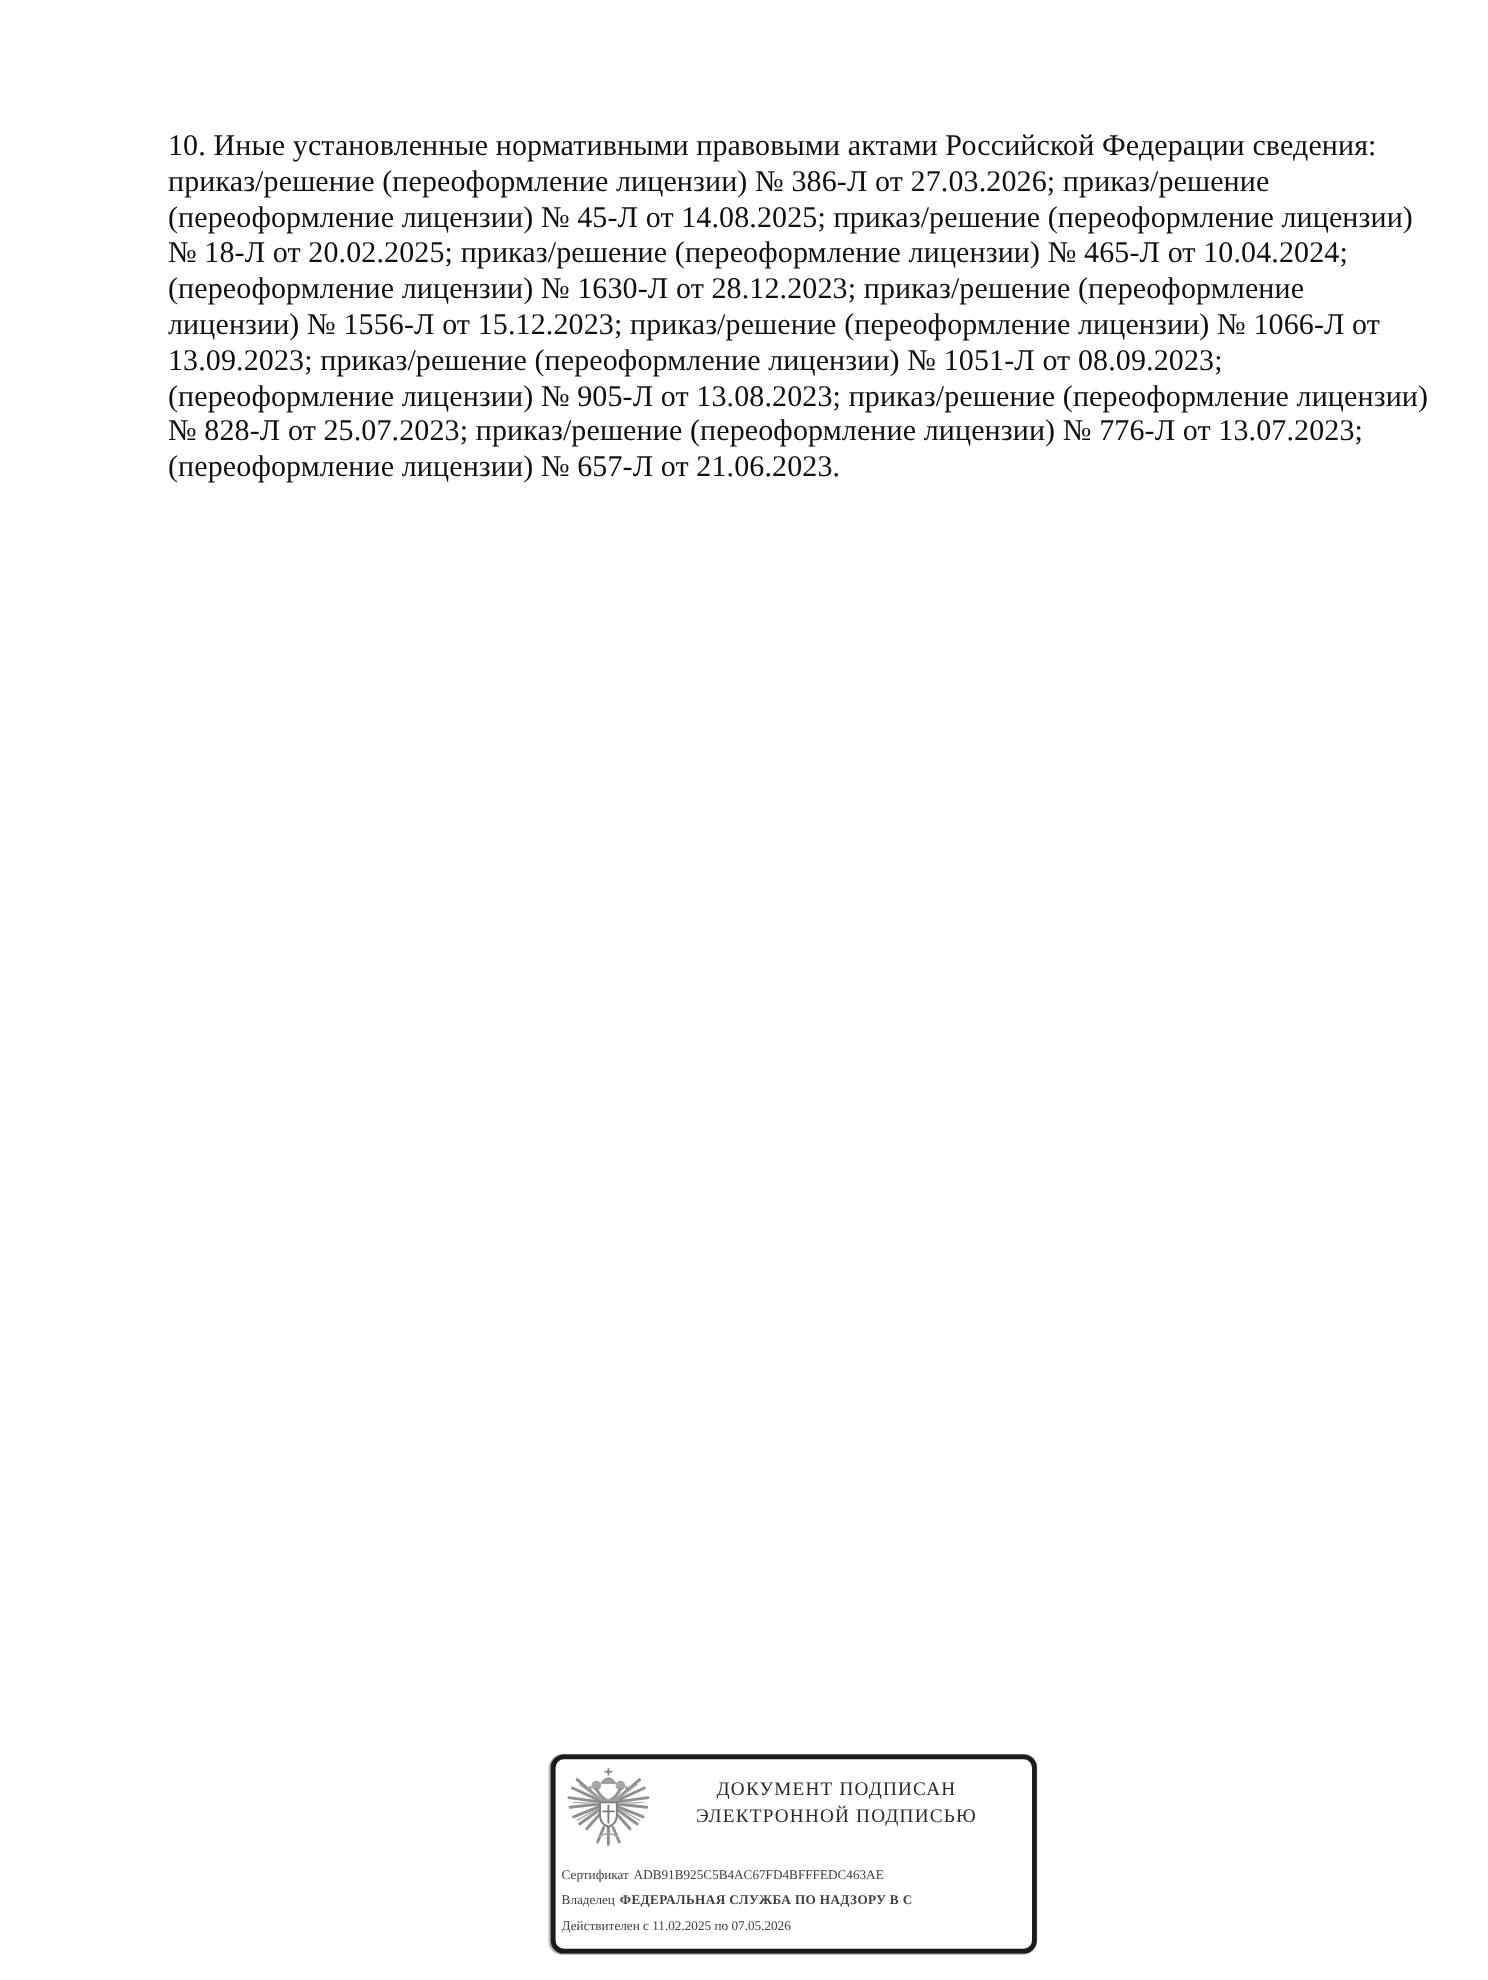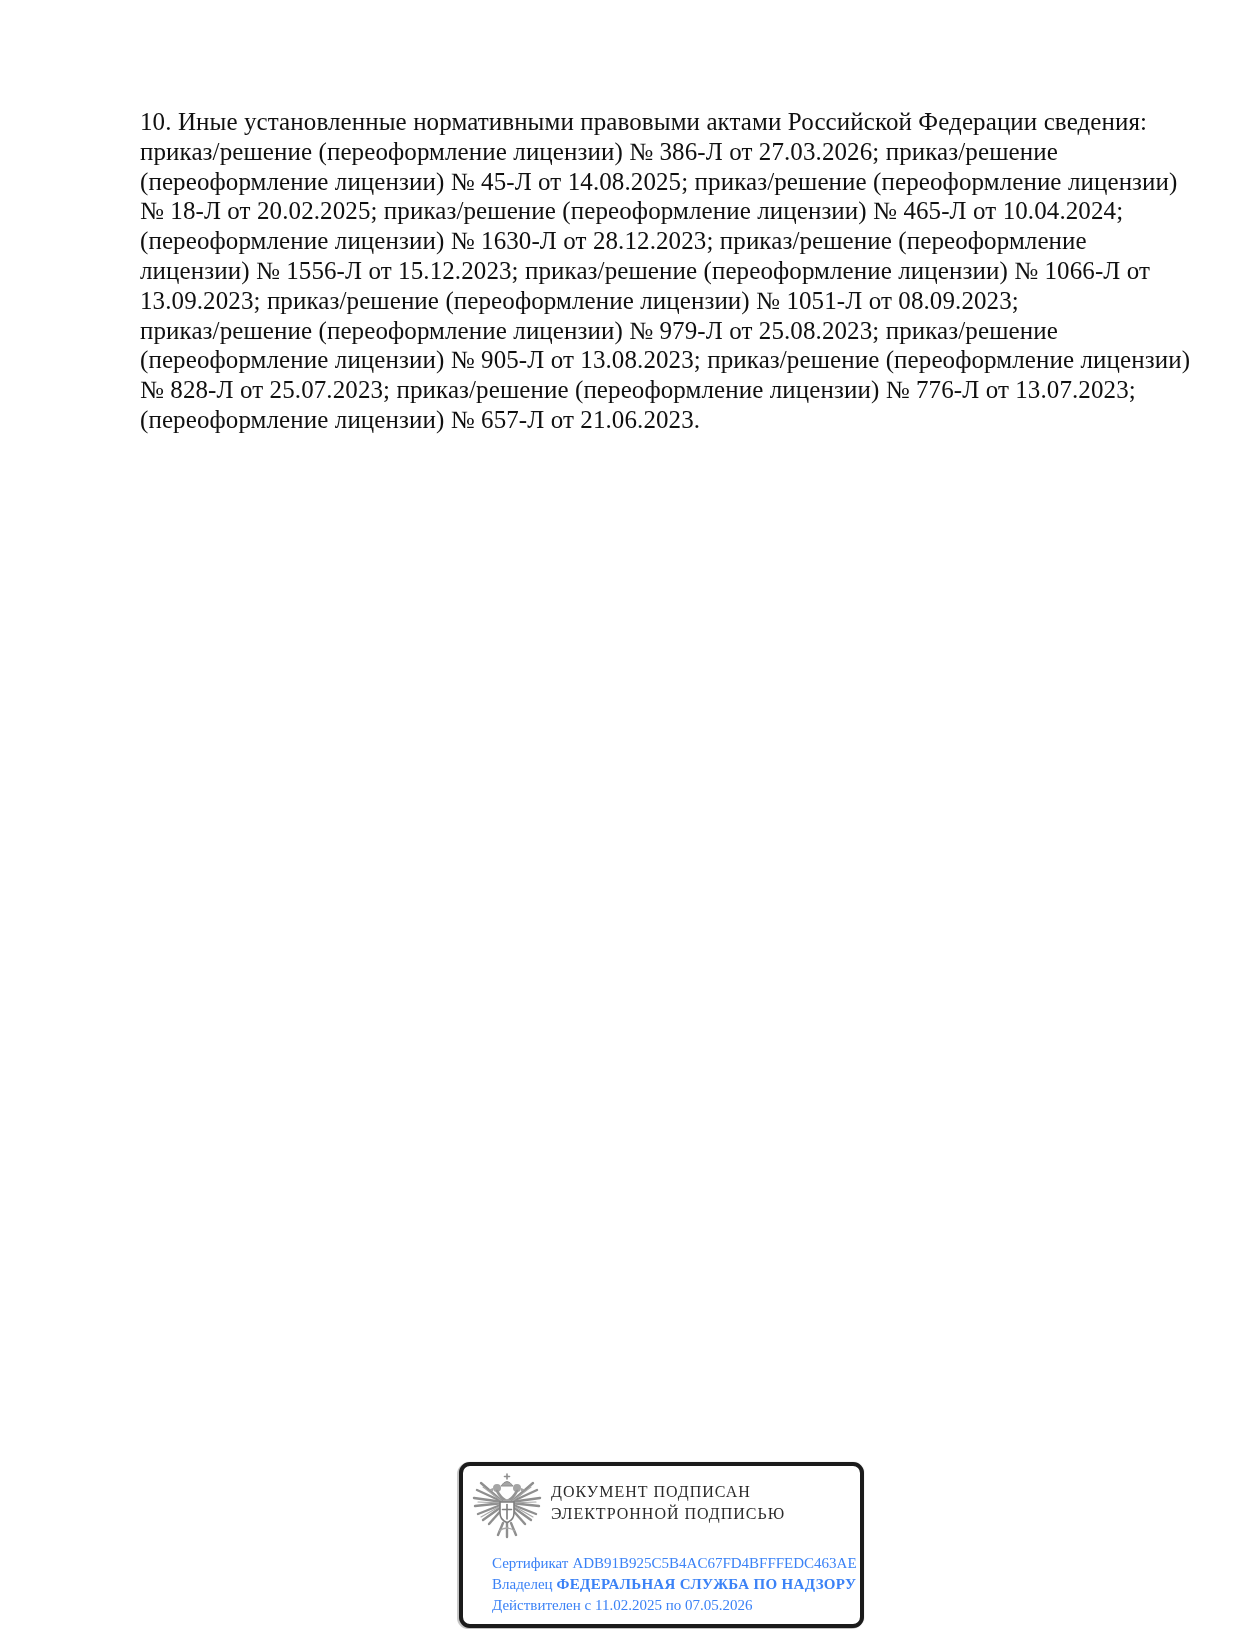--- a/index.html
+++ b/index.html
@@ -21,45 +21,44 @@
   
   .stamp{
     position:absolute;left:459px;top:1462px;width:405px;height:166px;
     box-sizing:border-box;border:4px solid #1b1b1b;border-radius:11px;
     background:#ffffff;
     box-shadow:-2px 1px 0 rgba(110,110,110,0.38), 0 0 1px rgba(60,60,60,0.5);
   }
   .stamp-emblem{position:absolute;left:6px;top:7px;width:76px;height:70px;}
   .stamp-title{
     position:absolute;left:88px;top:15px;width:292px;
-    text-align:left;font-size:16px;line-height:21.5px;
+    text-align:center;font-size:16px;line-height:21.5px;
     letter-spacing:1px;color:#2a2a2a;white-space:nowrap;
   }
   .stamp-info{
     position:absolute;left:5px;top:87px;right:2px;
-    font-size:15px;line-height:20.8px;color:#3b82f6;
-    white-space:nowrap;overflow:hidden;margin-left:24px;
+    font-size:11px;line-height:20.8px;color:#404040;
+    white-space:nowrap;overflow:hidden;
   }
   .stamp-info .lbl{margin-right:4px;}
   .stamp-info .owner-val{font-weight:bold;letter-spacing:0.3px;}
 </style>
 </head>
 <body>
 
 <div class="page">
 
   <div class="doc-text" id="para-item10">
     <div class="tline">10. Иные установленные нормативными правовыми актами Российской Федерации сведения:</div>
     <div class="tline">приказ/решение (переоформление лицензии) № 386-Л от 27.03.2026; приказ/решение</div>
     <div class="tline">(переоформление лицензии) № 45-Л от 14.08.2025; приказ/решение (переоформление лицензии)</div>
     <div class="tline">№ 18-Л от 20.02.2025; приказ/решение (переоформление лицензии) № 465-Л от 10.04.2024;</div>
     <div class="tline">(переоформление лицензии) № 1630-Л от 28.12.2023; приказ/решение (переоформление</div>
     <div class="tline">лицензии) № 1556-Л от 15.12.2023; приказ/решение (переоформление лицензии) № 1066-Л от</div>
     <div class="tline">13.09.2023; приказ/решение (переоформление лицензии) № 1051-Л от 08.09.2023;</div>
-    <div class="tline">приказ/решение (переоформление лицензии) № 979-Л от 25.08.2023; приказ/решение</div>
     <div class="tline">(переоформление лицензии) № 905-Л от 13.08.2023; приказ/решение (переоформление лицензии)</div>
     <div class="tline">№ 828-Л от 25.07.2023; приказ/решение (переоформление лицензии) № 776-Л от 13.07.2023;</div>
     <div class="tline">(переоформление лицензии) № 657-Л от 21.06.2023.</div>
   </div>
 
 
   <div class="stamp">
 
     <svg class="stamp-emblem" viewBox="0 0 76 70" xmlns="http://www.w3.org/2000/svg">
 

